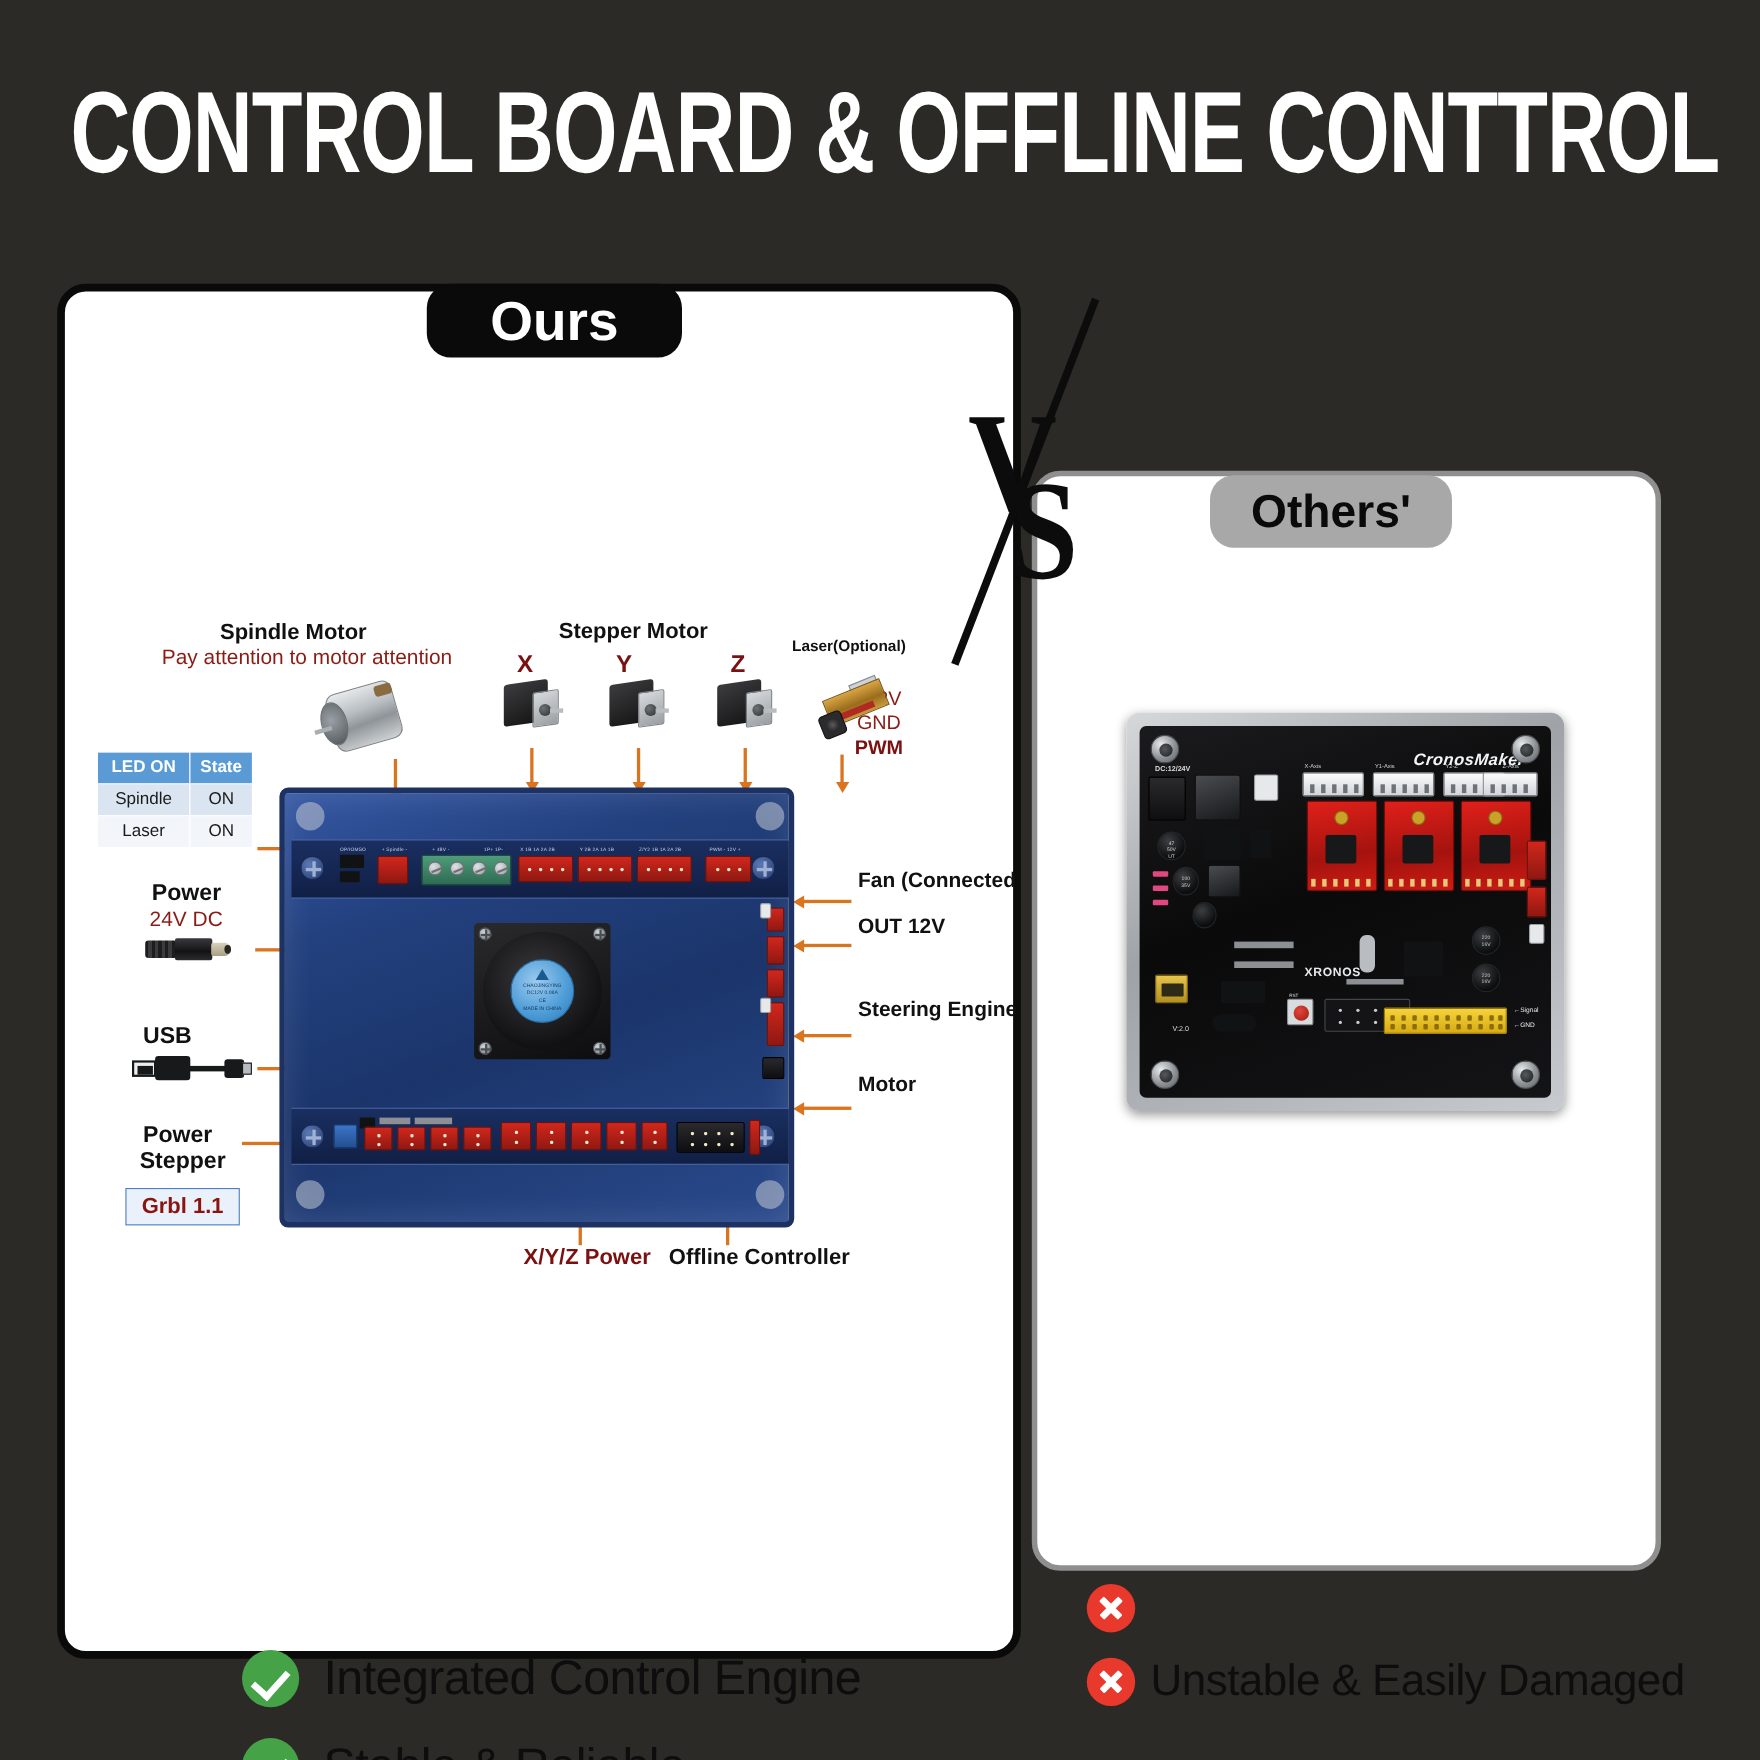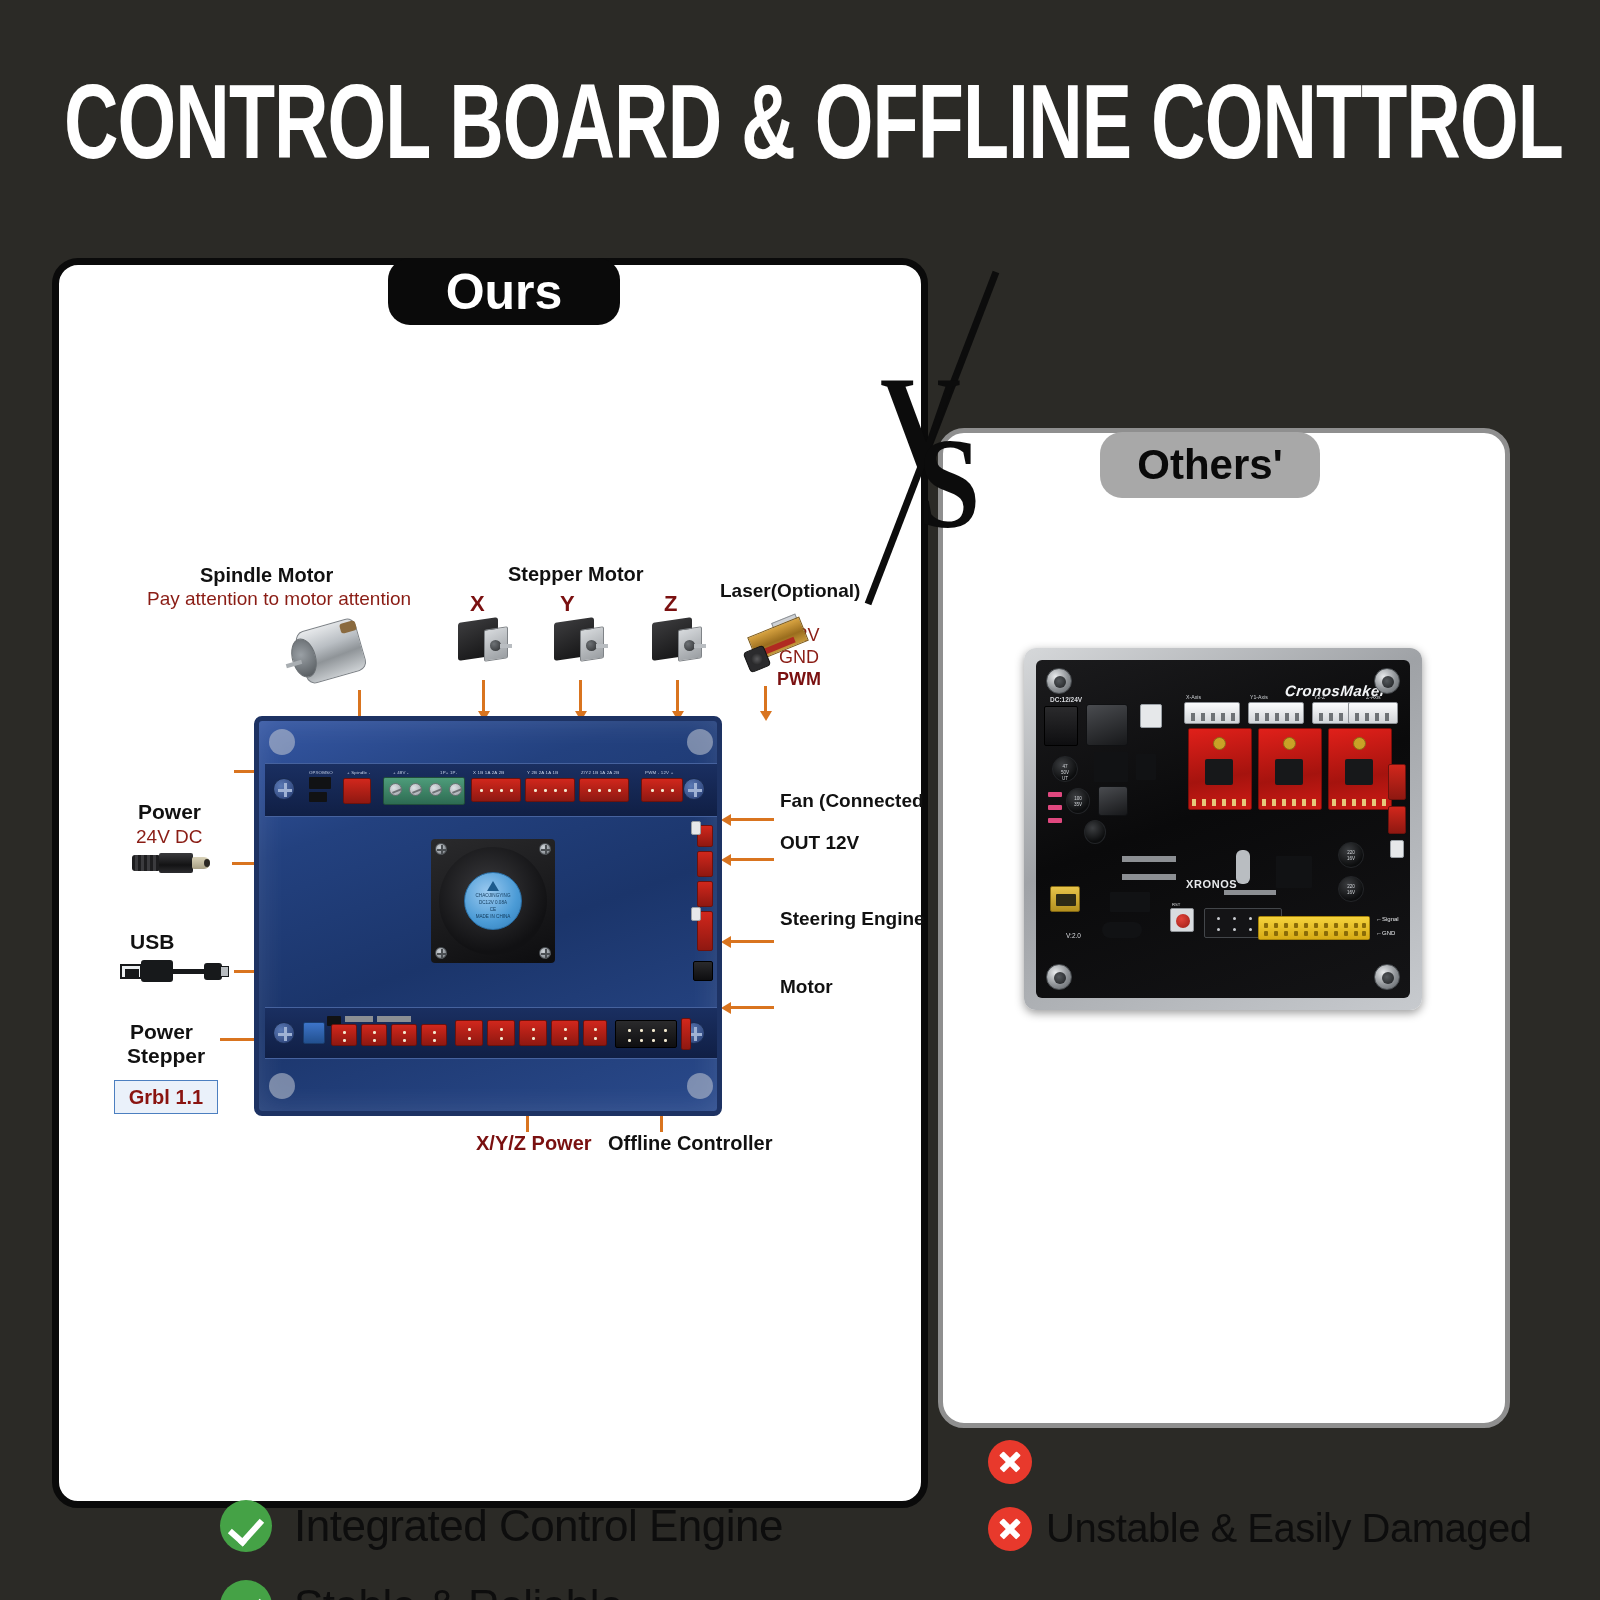--- a/index.html
+++ b/index.html
@@ -87,21 +87,21 @@
   .lbl.red{ color:#7a1010; font-weight:bold; }
   .lbl.red-l{ color:#8a1c14; font-weight:normal; }
 
   
   #lbl-spindle-title{ left:148px; top:306px; font-size:20px; }
   #lbl-spindle-sub  { left:95px;  top:330px; font-size:19px; }
   #lbl-stepper-title{ left:456px; top:305px; font-size:20px; }
   #lbl-axis-x{ left:418px; top:334px; font-size:22px; }
   #lbl-axis-y{ left:508px; top:334px; font-size:22px; }
   #lbl-axis-z{ left:612px; top:334px; font-size:22px; }
-  #lbl-laser-title{ left:668px; top:322px; font-size:19px; }
+  #lbl-laser-title{ left:668px; top:322px; font-size:14px; }
   #lbl-laser-12v{ left:725px; top:367px; font-size:18px; }
   #lbl-laser-gnd{ left:727px; top:389px; font-size:18px; }
   #lbl-laser-pwm{ left:725px; top:411px; font-size:18px; font-weight:bold;}
 
   
   #lbl-power     { left:86px;  top:542px; font-size:21px; }
   #lbl-power-24v { left:84px;  top:568px; font-size:19px; }
   #lbl-usb       { left:78px;  top:672px; font-size:21px; }
   #lbl-pwrsw     { left:78px;  top:762px; font-size:21px; }
   #lbl-pwrsw2    { left:75px;  top:786px; font-size:21px; }
@@ -571,20 +571,36 @@
   <div class="lbl blk" id="lbl-fan">Fan  (Connected</div>
   <div class="lbl blk" id="lbl-out12">OUT 12V</div>
   <div class="lbl blk" id="lbl-steer">Steering Engine</div>
   <div class="lbl blk" id="lbl-reset">Motor</div>
 
   <div class="lbl red" id="lbl-xyzlimit">X/Y/Z Power</div>
   <div class="lbl blk" id="lbl-offline">Offline Controller</div>
 
   <div id="grbl-badge">Grbl 1.1</div>
 
+  <table id="led-table">
+    <tbody>
+        <tr>
+      <th>LED ON</th>
+      <th>State</th>
+    </tr>
+    <tr class="r1">
+      <td>Spindle</td>
+      <td>ON</td>
+    </tr>
+    <tr class="r2">
+      <td>Laser</td>
+      <td>ON</td>
+    </tr>
+  </tbody>
+    </table>
 
   <div class="spindle">
     <div class="body"></div>
     <div class="cap"></div>
     <div class="shaft"></div>
     <div class="brush"></div>
   </div>
 
   <div class="stepper" id="stp-x">
     <div class="blk"></div>

